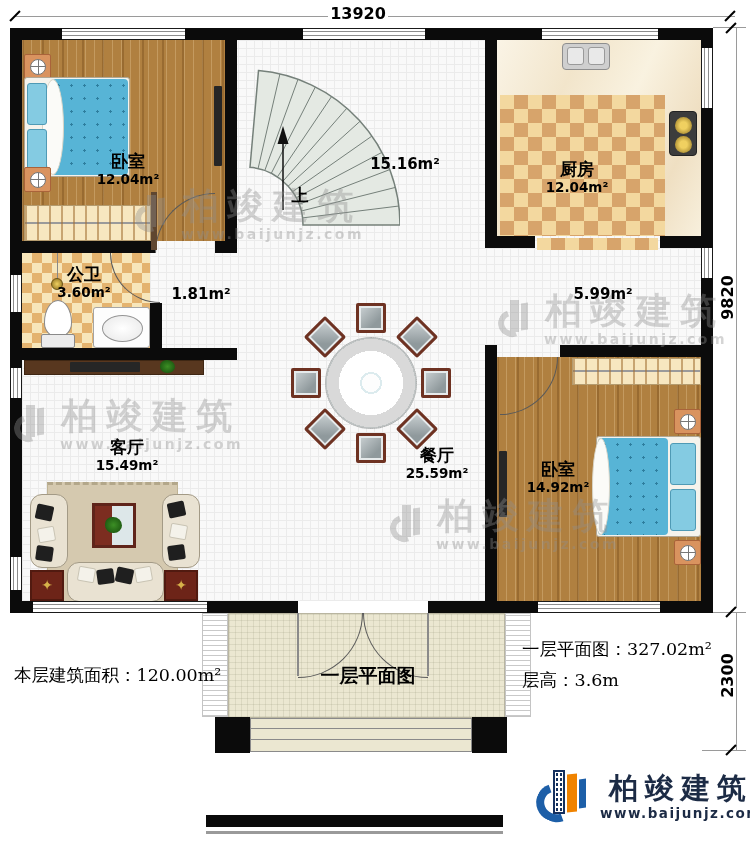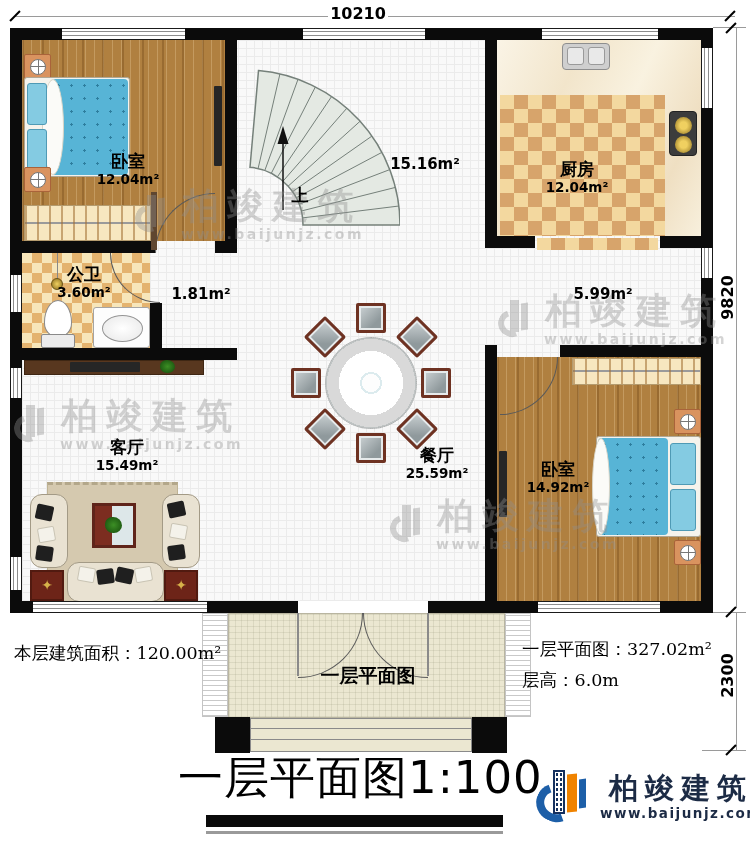--- a/index.html
+++ b/index.html
@@ -297,32 +297,32 @@
     <div class="rname">餐厅</div>
     <div class="rarea">25.59m²</div>
   </div>
   <div class="arealabel" style="left:558px;top:460px">
     <div class="rname">卧室</div>
     <div class="rarea">14.92m²</div>
   </div>
   <div class="arealabel" style="left:368px;top:665px">
     <div class="rname-lg" style="font-weight:bold">一层平面图</div>
   </div>
-  <div class="arealabel" style="left:425px;top:156px">
+  <div class="arealabel" style="left:405px;top:156px">
     <div class="rarea" style="font-size:15px">15.16m²</div>
   </div>
   <div class="arealabel" style="left:201px;top:286px">
     <div class="rarea" style="font-size:15px">1.81m²</div>
   </div>
   <div class="arealabel" style="left:603px;top:286px">
     <div class="rarea" style="font-size:15px">5.99m²</div>
   </div>
 
   <div class="dimline" style="left:15px;top:16px;width:720px;height:1px"></div>
-  <div class="dimlabel" style="left:328px;top:4px;width:60px">10210</div>
+  <div class="dimlabel" style="left:328px;top:4px;width:60px">13920</div>
   <div class="tick" style="left:14px;top:9px"></div>
   <div class="tick" style="left:729px;top:9px"></div>
   <div class="dimline" style="left:736px;top:28px;width:1px;height:580px"></div>
   <div class="dimline" style="left:736px;top:613px;width:1px;height:137px"></div>
   <div class="dimline" style="left:713px;top:27px;width:33px;height:1px"></div>
   <div class="dimline" style="left:705px;top:612px;width:41px;height:1px"></div>
   <div class="dimline" style="left:702px;top:750px;width:44px;height:1px"></div>
   <div class="tick" style="left:730px;top:21px"></div>
   <div class="tick" style="left:730px;top:605px"></div>
   <div class="tick" style="left:730px;top:743px"></div>
@@ -367,31 +367,28 @@
         <i class="arc"></i>
         <i class="b1"></i>
         <i class="b2"></i>
       </span>
     <span class="t">
         <span class="name">柏竣建筑</span>
     <span class="url">www.baijunjz.com</span>
       </span>
   </div>
 
-  <div class="note" style="left:14px;top:638px">
+  <div class="note" style="left:14px;top:660px">
     <div><span>本层建筑面积：</span><span>120.00m²</span></div>
   </div>
   <div class="note" style="left:522px;top:634px">
     <div><span>一层平面图：</span><span>327.02m²</span></div>
-    <div><span>层高：</span><span>6.0m</span></div>
-  </div>
-
-  <div class="title">
-    <span>一层平面图</span><span>1:100</span>
-  </div>
+    <div><span>层高：</span><span>3.6m</span></div>
+  </div>
+
   <div class="bar-thick"></div>
   <div class="bar-thin"></div>
 
   <div class="logo">
     <span class="logoicon">
         <i class="arc"></i>
         <i class="b1"></i>
         <i class="b2"></i>
         <i class="b3"></i>
       </span>

